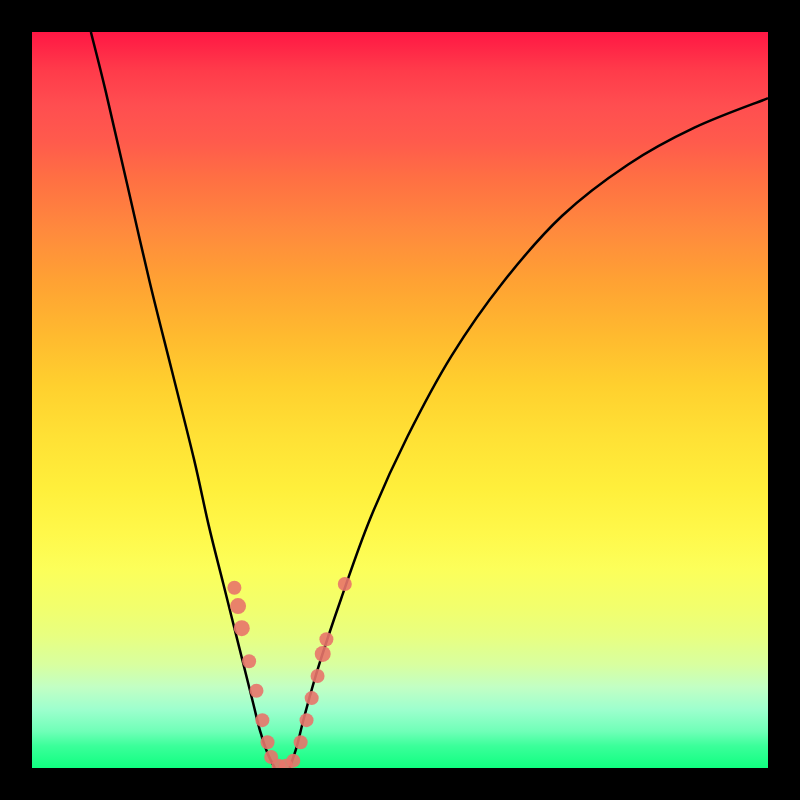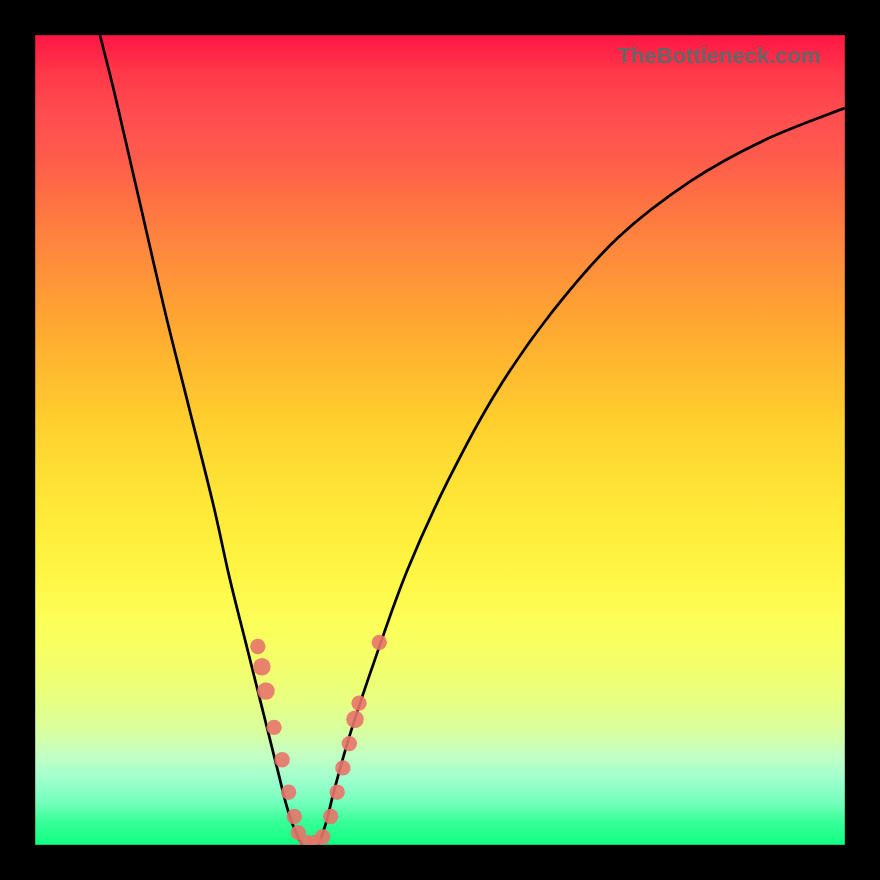--- a/index.html
+++ b/index.html
@@ -70,21 +70,20 @@
     .dot {
       fill: #e8746a;
       opacity: 0.9;
     }
   </style>
 </head>
 <body>
 
 <div class="container">
   <div class="chart-area">
-    <div class="watermark">TheBottleneck.com</div>
     <svg class="curve" viewBox="0 0 736 736" preserveAspectRatio="none">
       <path id="left-curve-path" fill="none" stroke="#000" stroke-width="2.5" d="M 58.88 0 C 61.5296 10.598399999999998, 66.97600000000001 31.059200000000008, 73.60000000000001 58.879999999999995 C 80.224 86.70079999999999, 87.7312 120.11519999999996, 95.68 154.55999999999995 C 103.62880000000001 189.00479999999993, 109.8112 217.11999999999995, 117.76 250.23999999999995 C 125.70880000000001 283.35999999999996, 131.8912 306.7647999999999, 139.84 338.55999999999995 C 147.7888 370.35519999999997, 155.296 399.0592, 161.92 426.88 C 168.54399999999998 454.7008, 171.34079999999997 470.5984, 176.64 493.12 C 181.9392 515.6416, 186.0608 530.8032000000001, 191.36 552 C 196.65920000000003 573.1967999999999, 200.78080000000003 589.6831999999999, 206.08 610.88 C 211.3792 632.0768, 216.82559999999998 653.8624, 220.79999999999998 669.76 C 224.77439999999999 685.6576, 225.5104 689.9264000000001, 228.16 699.2 C 230.8096 708.4736, 232.87040000000002 714.656, 235.52 721.28 C 238.1696 727.904, 241.5552 733.3504, 242.88000000000002 736"></path>
       <path id="right-curve-path" fill="none" stroke="#000" stroke-width="2.5" d="M 257.59999999999997 736 C 258.92479999999995 732.0255999999999, 262.31039999999996 723.1936, 264.96 713.92 C 267.6096 704.6464, 268.3456 699.0528, 272.32 684.48 C 276.2944 669.9072, 280.416 654.1568, 287.04 632.96 C 293.66400000000004 611.7632000000001, 299.8464 593.216, 309.12 566.72 C 318.3936 540.224, 326.6368 514.9056, 338.56 485.76 C 350.4832 456.6144, 360.78720000000004 433.9456, 375.36 404.8 C 389.9328 375.6544, 402.2976 351.6608, 419.52 323.84 C 436.7424 296.01919999999996, 451.168 275.41119999999995, 471.04 250.23999999999995 C 490.91200000000003 225.06879999999995, 507.3983999999999 205.1968, 529.92 184 C 552.4416 162.8032, 572.3136000000001 148.37760000000003, 596.1600000000001 132.48000000000002 C 620.0064000000001 116.5824, 637.2288 107.60319999999996, 662.4 95.67999999999995 C 687.5712 83.75679999999994, 722.752 71.5392, 736 66.24000000000001"></path>
       <g id="markers-group">
           <circle cx="202.4" cy="555.6800000000001" r="7" class="dot"></circle>
           <circle cx="206.08" cy="574.08" r="8" class="dot"></circle>
           <circle cx="209.76" cy="596.16" r="8" class="dot"></circle>
           <circle cx="217.11999999999998" cy="629.28" r="7" class="dot"></circle>
           <circle cx="224.48" cy="658.72" r="7" class="dot"></circle>
           <circle cx="230.368" cy="688.16" r="7" class="dot"></circle>

